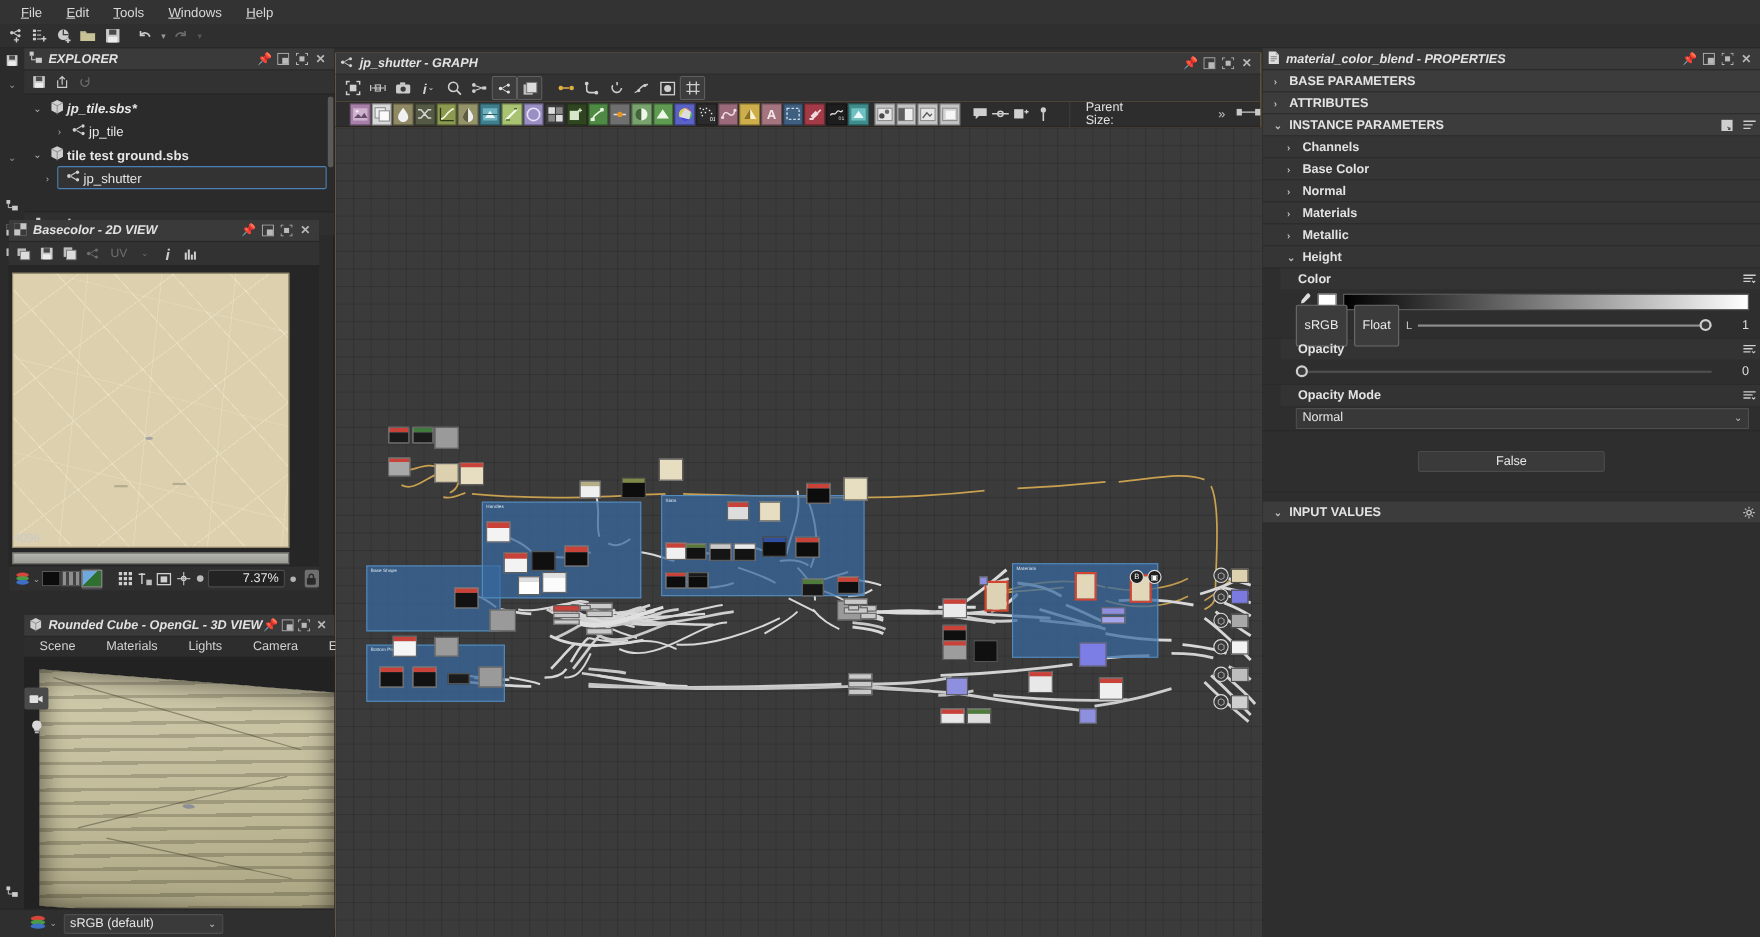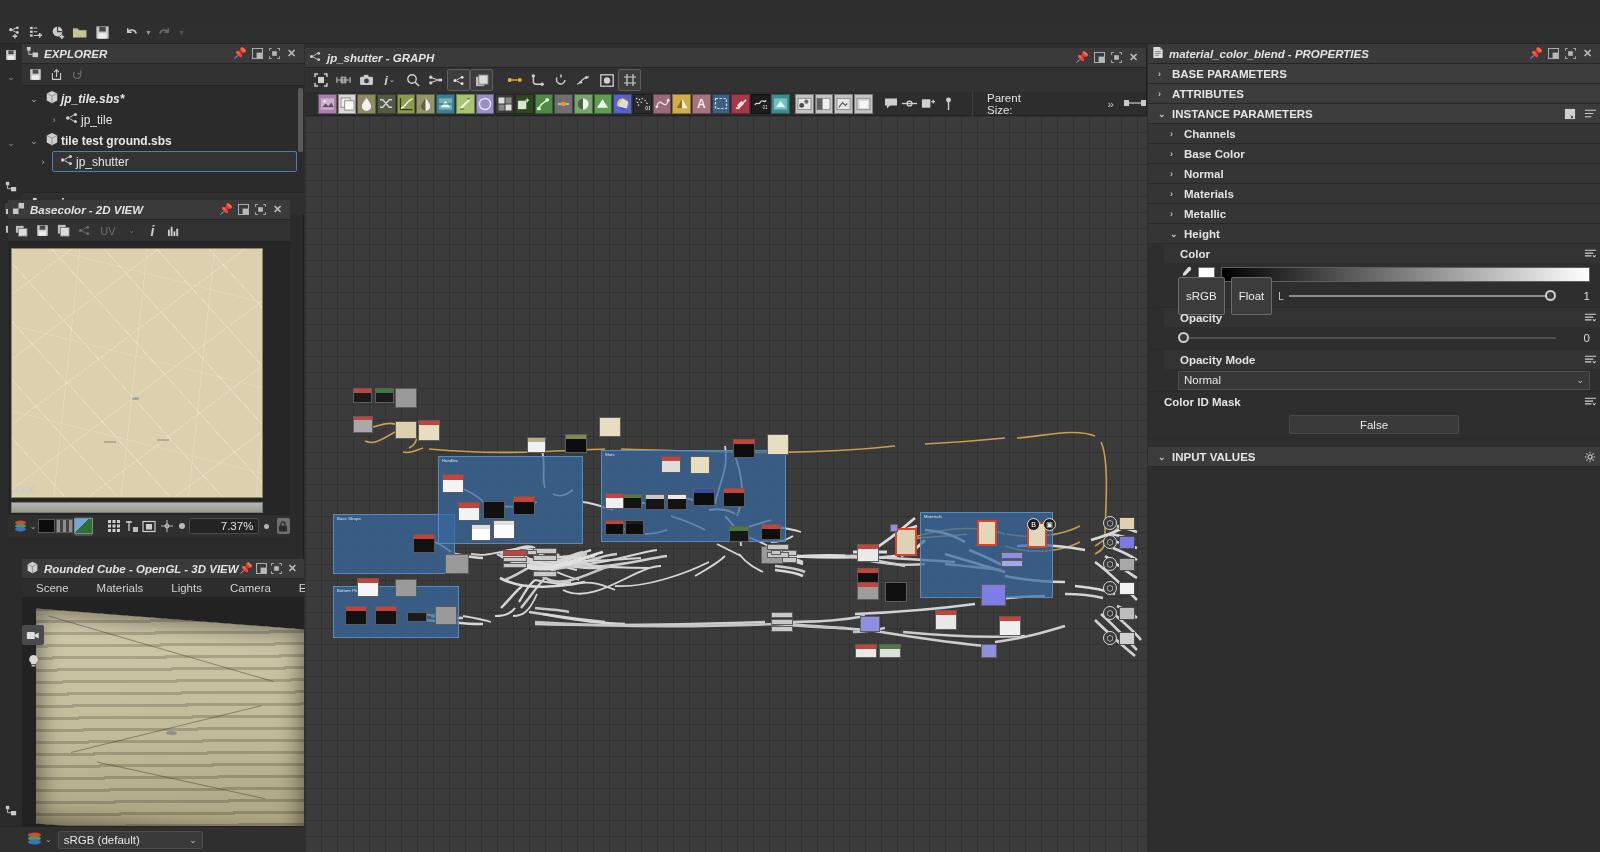--- a/index.html
+++ b/index.html
@@ -278,31 +278,38 @@
   .knob { position: absolute; top: -5px; width: 11px; height: 11px; border-radius: 50%;
           background: #3a3a3a; border: 2px solid #cfcfcf; }
   .valnum { width: 28px; text-align: right; font-size: 11.5px; color: #dcdcdc; }
   .selectbox {
     flex: 1; height: 19px; background: #383838; border: 1px solid #4e4e4e;
     display: flex; align-items: center; padding: 0 5px; font-size: 11.5px; color: #e7e7e7;
     border-radius: 1px;
   }
   .selectbox .cv { margin-left: auto; font-size: 9px; color: #c0c0c0; }
   .bigbtn {
-    width: 170px; height: 19px; margin: 4px auto; background: #3a3a3a;
+    width: 170px; height: 19px; margin: 18px auto; background: #3a3a3a;
     border: 1px solid #4a4a4a; display: flex; align-items: center; justify-content: center;
     font-size: 11.5px; color: #e8e8e8; border-radius: 2px;
   }
   .pad-label { padding-left: 14px; }
 </style>
 </head>
 <body>
 
 <div class="app">
 
+  <div class="menubar">
+    <div class="mi"><u>F</u><span>ile</span></div>
+    <div class="mi"><u>E</u>dit</div>
+    <div class="mi"><u>T</u>ools</div>
+    <div class="mi"><u>W</u>indows</div>
+    <div class="mi"><u>H</u>elp</div>
+  </div>
 
   <div class="maintoolbar">
     <div class="tbicon">
       <svg width="15" height="15" viewBox="0 0 16 16">
           <circle cx="4" cy="5" r="1.7" fill="#ccc"></circle>
           <circle cx="11" cy="3" r="1.5" fill="#ccc"></circle>
           <circle cx="11" cy="8" r="1.5" fill="#ccc"></circle>
           <path d="M5.5 5 L10 3 M5.5 5.4 L10 8" stroke="#ccc" stroke-width="1"></path>
           <path d="M6 12h5 M8.5 9.5v5" stroke="#ccc" stroke-width="1.4"></path>
         </svg>
@@ -1620,30 +1627,20 @@
       </div>
       <div class="prowbody">
         <span class="selectbox">
           <span>Normal</span>
           <span class="cv">⌄</span>
         </span>
       </div>
     </div>
 
     <div class="prow" style="padding-left:0">
-      <div class="plabel" style="padding-left:16px;background:#2e2e2e">
-        <span>Color ID Mask</span>
-        <span class="spacer"></span>
-        <span class="pmenu">
-          <svg width="13" height="11" viewBox="0 0 14 11">
-              <path d="M1 2h12 M1 5h9 M1 8h7" stroke="#cfcfcf" stroke-width="1.3"></path>
-              <path d="M9.5 7.5l1.5 1.5 1.5-1.5" stroke="#cfcfcf" stroke-width="1.1" fill="none"></path>
-            </svg>
-        </span>
-      </div>
       <div class="bigbtn">False</div>
     </div>
 
     <div class="sect-hdr" style="margin-top:8px">
       <span class="tw">⌄</span>
       <span>INPUT VALUES</span>
       <span class="spacer"></span>
       <span class="pmenu">
         <svg width="12" height="12" viewBox="0 0 13 13">
             <circle cx="6.5" cy="6.5" r="2.2" fill="none" stroke="#c0c0c0" stroke-width="1.3"></circle>

